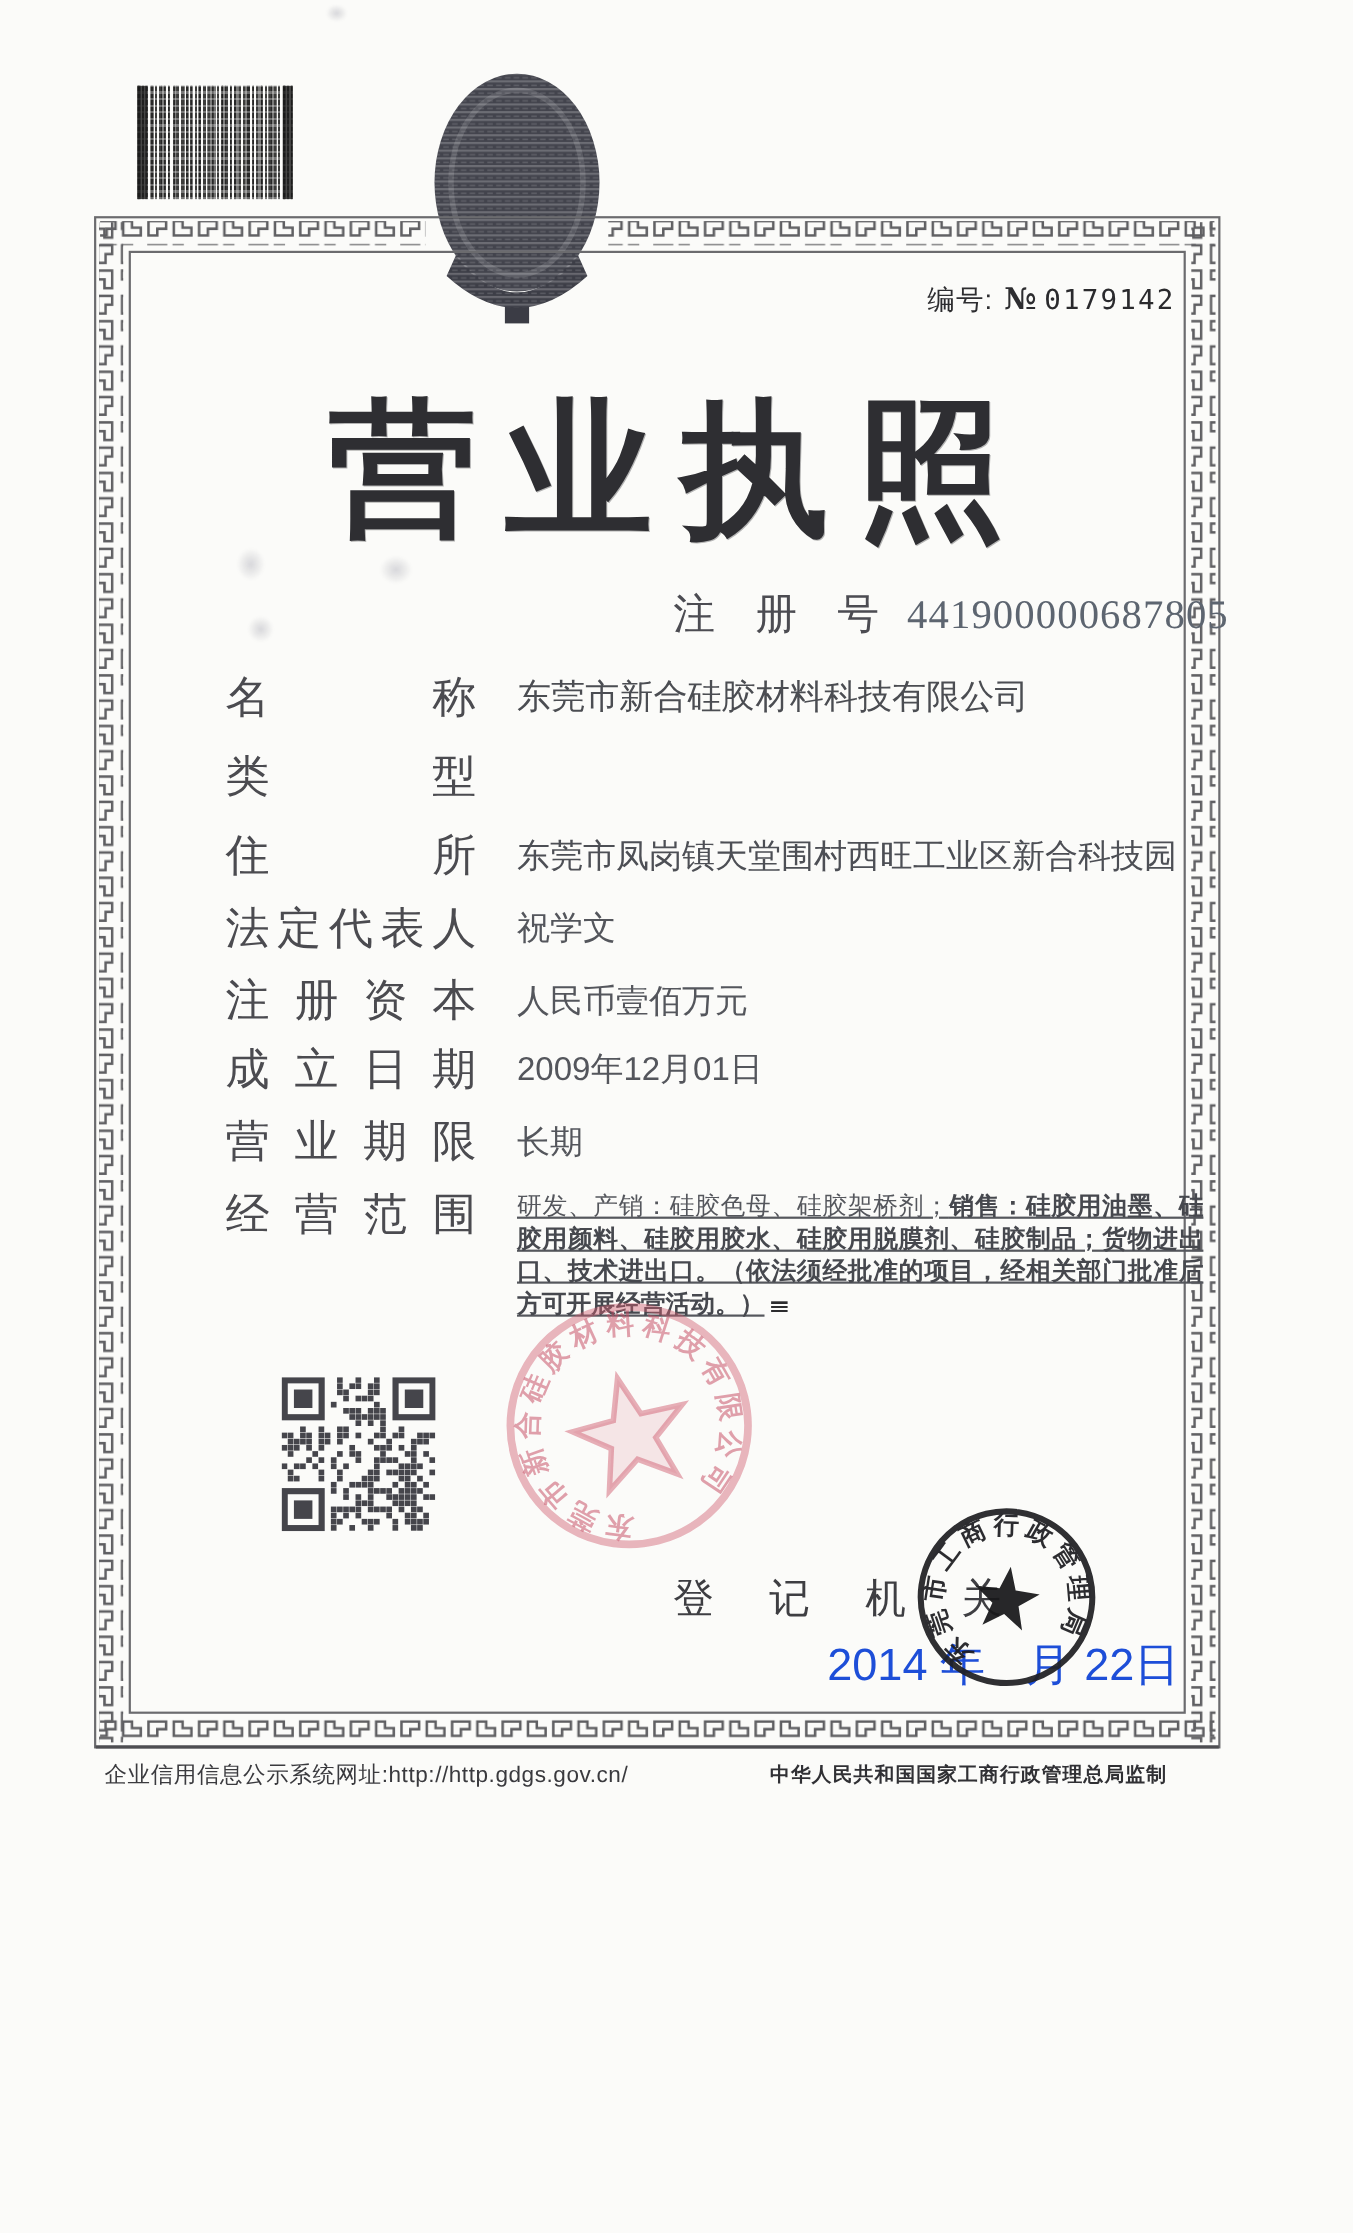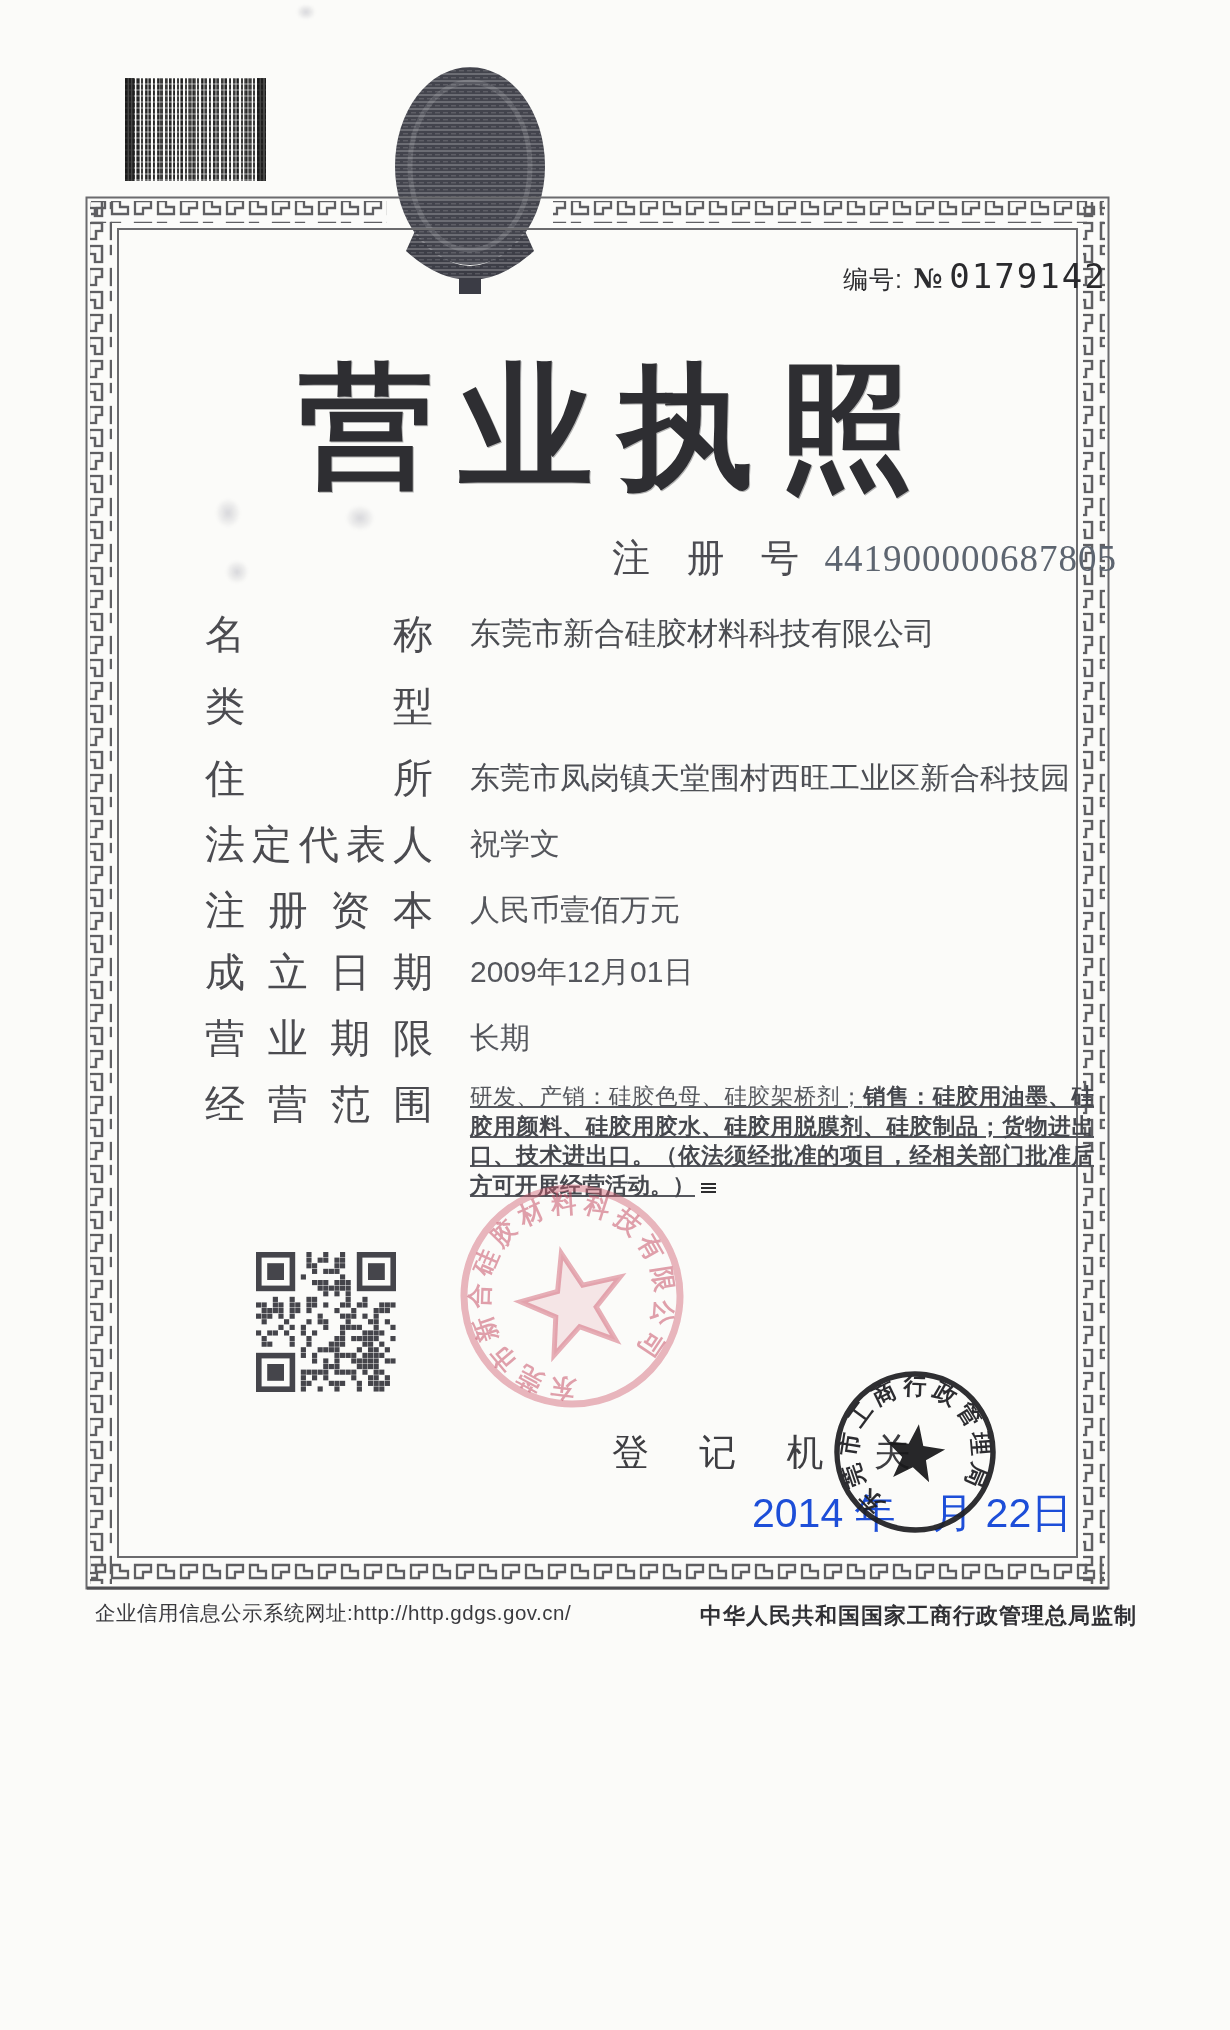--- a/index.html
+++ b/index.html
@@ -26,21 +26,21 @@
 
   
   .emblem{left:393px;top:66px;width:156px;height:230px;}
 
   
   .frame{left:85px;top:196px;width:1025px;height:1394px;}
 
   
   .serial{left:843px;top:256px;font-size:25px;letter-spacing:1px;color:#2d2d30;white-space:nowrap;}
   .serial .no{font-family:"DejaVu Serif",serif;font-weight:bold;font-size:27px;margin:0 6px 0 10px;}
-  .serial .digits{font-family:"DejaVu Sans Mono",monospace;font-size:34px;letter-spacing:2px;color:#2a2a2d;}
+  .serial .digits{font-family:"DejaVu Sans Mono",monospace;font-size:25px;letter-spacing:2px;color:#2a2a2d;}
 
   
   .title{
     left:104px;top:338px;width:1030px;text-align:center;
     font-size:134px;font-weight:800;letter-spacing:26px;color:#2e2e32;
     text-shadow:1px 1px 0 rgba(46,46,50,.35);
     white-space:nowrap;
   }
 
   
@@ -69,21 +69,21 @@
   .black-stamp{left:825px;top:1362px;width:180px;height:180px;transform:rotate(8deg);opacity:.93;}
 
   
   .registrar{left:612px;top:1428px;font-size:37px;letter-spacing:20px;color:#3e3e42;font-weight:500;white-space:nowrap;}
   .dateline{left:752px;top:1486px;font-size:41px;color:#1d4ed8;white-space:nowrap;text-align:right;}
   .dateline .d-month{margin-left:37px;}
   .dateline .d-day{margin-left:12px;}
 
   
   .footer-left{left:95px;top:1599px;font-size:20.5px;color:#3a3a3e;letter-spacing:.5px;white-space:nowrap;}
-  .footer-right{left:700px;top:1601px;font-size:22px;font-weight:700;color:#303034;letter-spacing:1px;white-space:nowrap;}
+  .footer-right{left:700px;top:1601px;font-size:18px;font-weight:700;color:#303034;letter-spacing:1px;white-space:nowrap;}
 
   
   .ghost{position:absolute;border-radius:50%;background:radial-gradient(ellipse at center, rgba(90,90,110,.22), transparent 70%);filter:blur(1px);}
 </style>
 </head>
 <body>
 
 <div class="abs barcode"></div>
 
 <div class="abs emblem">

